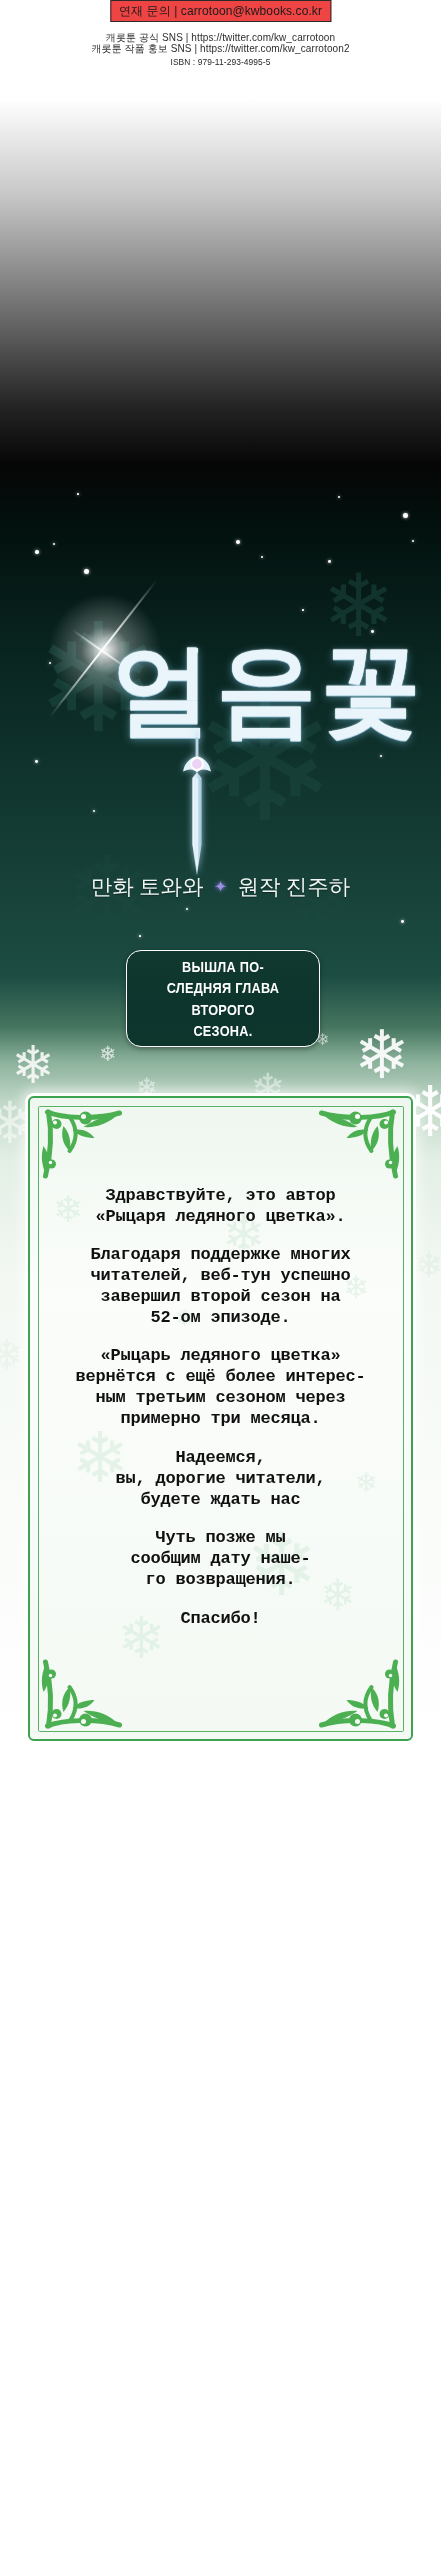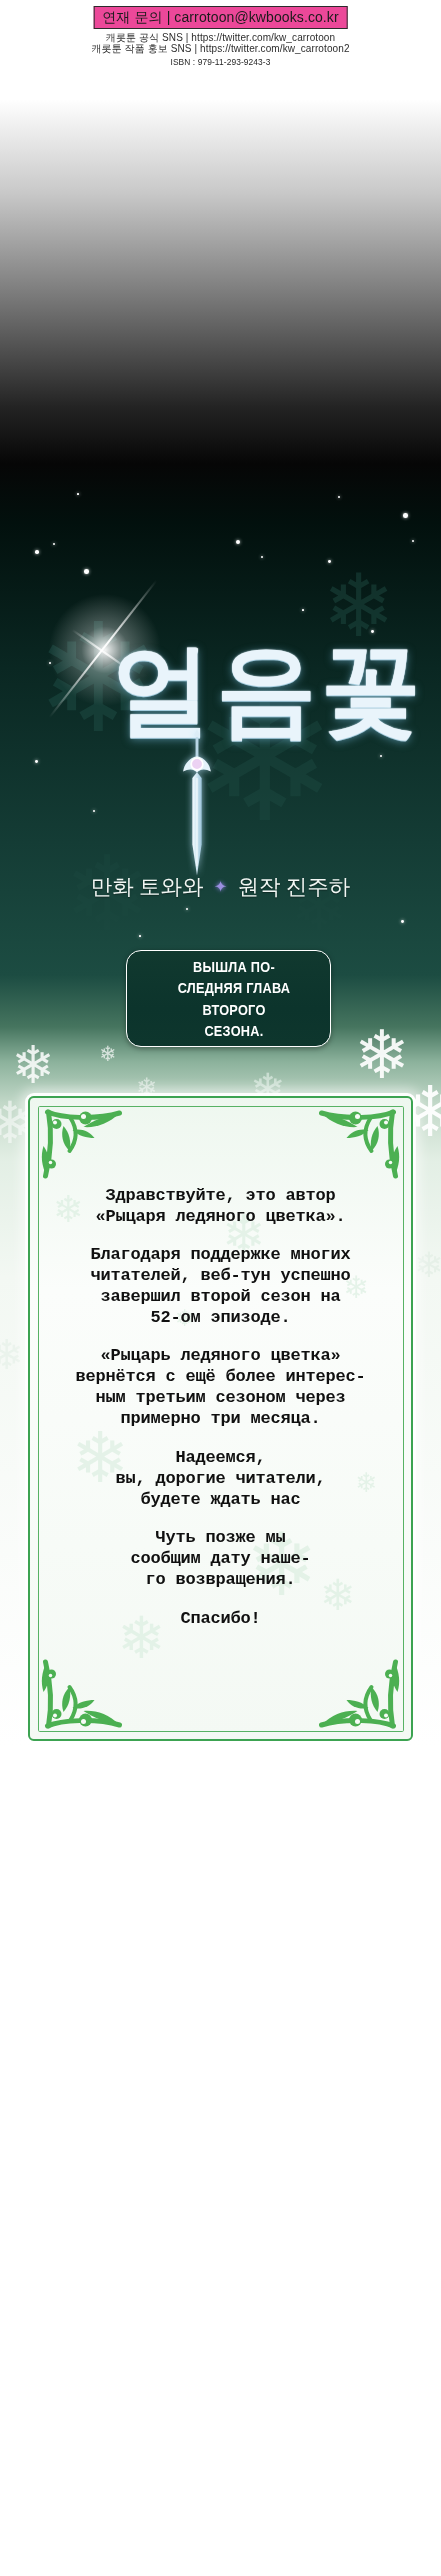--- a/index.html
+++ b/index.html
@@ -6,23 +6,23 @@
   .page{position:relative;width:441px;height:2576px;margin:0 auto;overflow:hidden;
         background:#ffffff;font-family:"Liberation Sans","DejaVu Sans",sans-serif;}
   
   .bg{position:absolute;left:0;top:0;width:441px;height:1747px;z-index:0;
       background:linear-gradient(180deg,
         #ffffff 0px,#ffffff 99px,#c9c9c9 192px,#757575 302px,#242424 406px,
         #060606 464px,#02100d 522px,#0a2722 668px,#143c35 842px,#1c4c42 975px,
         #46755f 1027px,#8cb29c 1062px,#c2d8c8 1103px,#e3efe5 1161px,
         #f3f8f3 1277px,#ffffff 1747px);}
   
-  .contact-box{position:absolute;top:6px;left:50%;transform:translateX(-50%);
-      border:1.2px solid #2b2b2b;padding:1.7px 8.1px;font-size:14px;color:#1b1b1b;
-      letter-spacing:0.1px;z-index:3;background:#ec4899;white-space:nowrap;}
+  .contact-box{position:absolute;top:0;left:50%;transform:translateX(-50%);
+      border:1.2px solid #2b2b2b;padding:1.7px 8.1px;font-size:12px;color:#1b1b1b;
+      letter-spacing:0.1px;z-index:3;background:#ef4444;white-space:nowrap;}
   .credit-line{position:absolute;width:100%;text-align:center;font-size:10px;
       color:#2e2e2e;z-index:3;letter-spacing:0.1px;}
   .sns1{top:31px}.sns2{top:42px}
   .isbn{top:57px;font-size:8.4px;color:#262626;}
   
   .flake{position:absolute;z-index:1;line-height:1;font-family:"DejaVu Sans",sans-serif;
       pointer-events:none;user-select:none;}
   .flake.w{z-index:2;}
   .dot{position:absolute;background:#fff;border-radius:50%;z-index:2;
       box-shadow:0 0 3.5px rgba(255,255,255,.85);}
@@ -43,21 +43,21 @@
       filter:drop-shadow(0 0 3.5px rgba(190,230,255,.7));}
   .credits-row{position:absolute;top:872px;width:100%;display:flex;align-items:center;
       justify-content:center;gap:10.4px;z-index:3;font-family:"Liberation Serif","DejaVu Serif",serif;
       font-size:21.5px;color:#f2f7f4;text-shadow:0 0.6px 1.2px rgba(0,0,0,.4);}
   .diamond{font-family:"DejaVu Sans",sans-serif;font-size:15.7px;color:#9b8fe0;
       text-shadow:0 0 4.6px rgba(160,140,255,.9);}
   
   .notice{position:absolute;left:126px;top:950px;width:192px;height:95px;z-index:3;
       background:linear-gradient(180deg,#11392f,#0c342c 60%,#0e362d);
       border:1.7px solid #ffffff;border-radius:15px;display:flex;align-items:center;
-      justify-content:center;box-shadow:0 1.2px 5.8px rgba(0,0,0,.35);padding-left:11px;}
+      justify-content:center;box-shadow:0 1.2px 5.8px rgba(0,0,0,.35);}
   .notice-text{font-family:"Liberation Sans","DejaVu Sans",sans-serif;font-weight:bold;
       font-size:15px;line-height:21.5px;letter-spacing:0.3px;color:#ffffff;text-align:center;
       white-space:pre-line;transform:scaleX(.85);}
   
   .card{position:absolute;left:28px;top:1096px;width:385px;height:645px;z-index:5;
       box-sizing:border-box;border:2.9px solid #3ca351;border-radius:5.8px;overflow:hidden;
       background:linear-gradient(180deg,#eef7ef,#fbfdfb 30%,#f7fbf7 70%,#f4f9f4);
       box-shadow:0 0 0 2.9px rgba(255,255,255,.95),0 0 11.6px 7px rgba(255,255,255,.55);}
   .card-inner-line{position:absolute;inset:7.5px;border:1.7px solid #57b264;border-radius:1.7px;z-index:1;}
   .card-flake{position:absolute;z-index:2;line-height:1;font-family:"DejaVu Sans",sans-serif;
@@ -74,21 +74,21 @@
 </style>
 </head>
 <body>
 
 <div class="page">
   <div class="bg"></div>
 
   <div class="contact-box">연재 문의 | carrotoon@kwbooks.co.kr</div>
   <div class="credit-line sns1">캐롯툰 공식 SNS | https://twitter.com/kw_carrotoon</div>
   <div class="credit-line sns2">캐롯툰 작품 홍보 SNS | https://twitter.com/kw_carrotoon2</div>
-  <div class="credit-line isbn">ISBN : 979-11-293-9243-3</div>
+  <div class="credit-line isbn">ISBN : 979-11-293-4995-5</div>
 
   <div class="flare"></div>
   <div class="streak a"></div>
   <div class="streak b"></div>
 
   <div class="title-line title-l1">얼음꽃</div>
 
   <svg class="sword" viewBox="0 0 48 260">
     <defs>
       <linearGradient id="bladeG" x1="0" y1="0" x2="1" y2="0">

